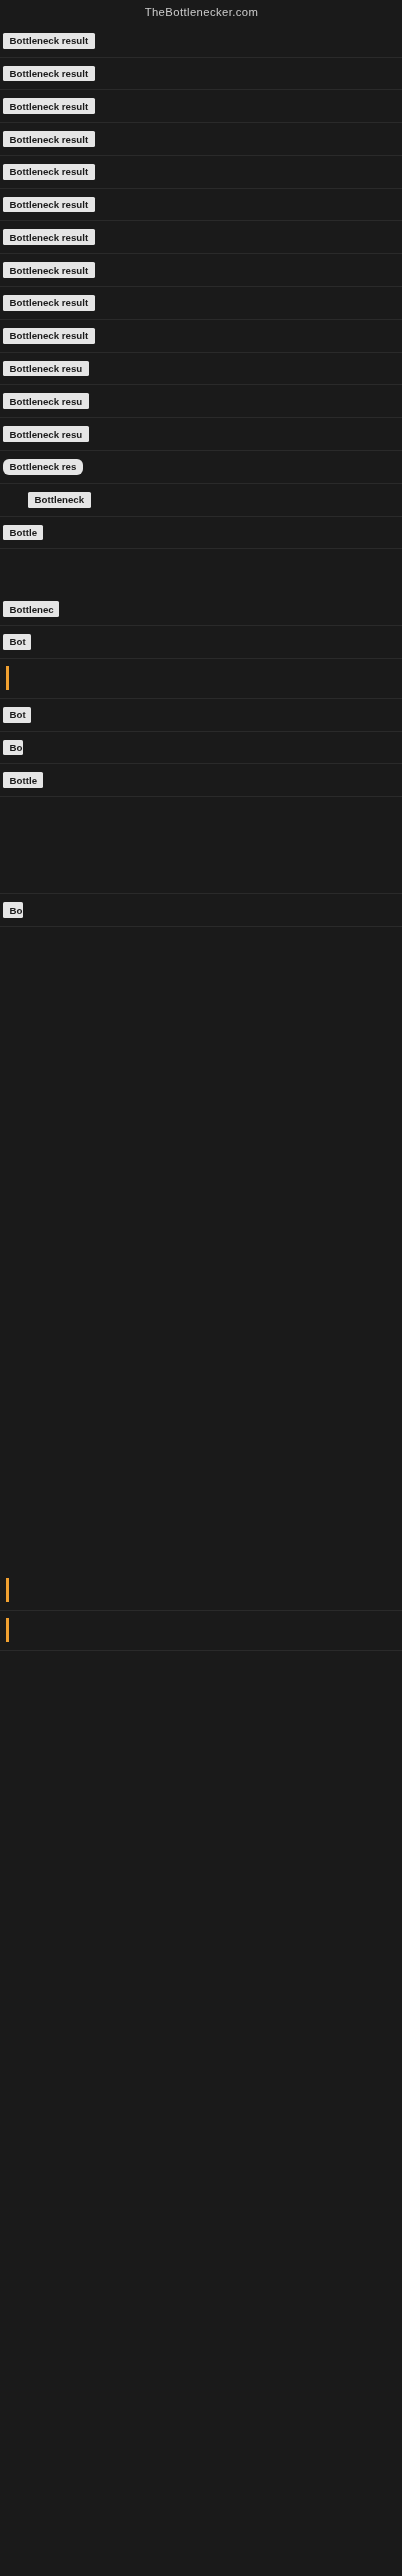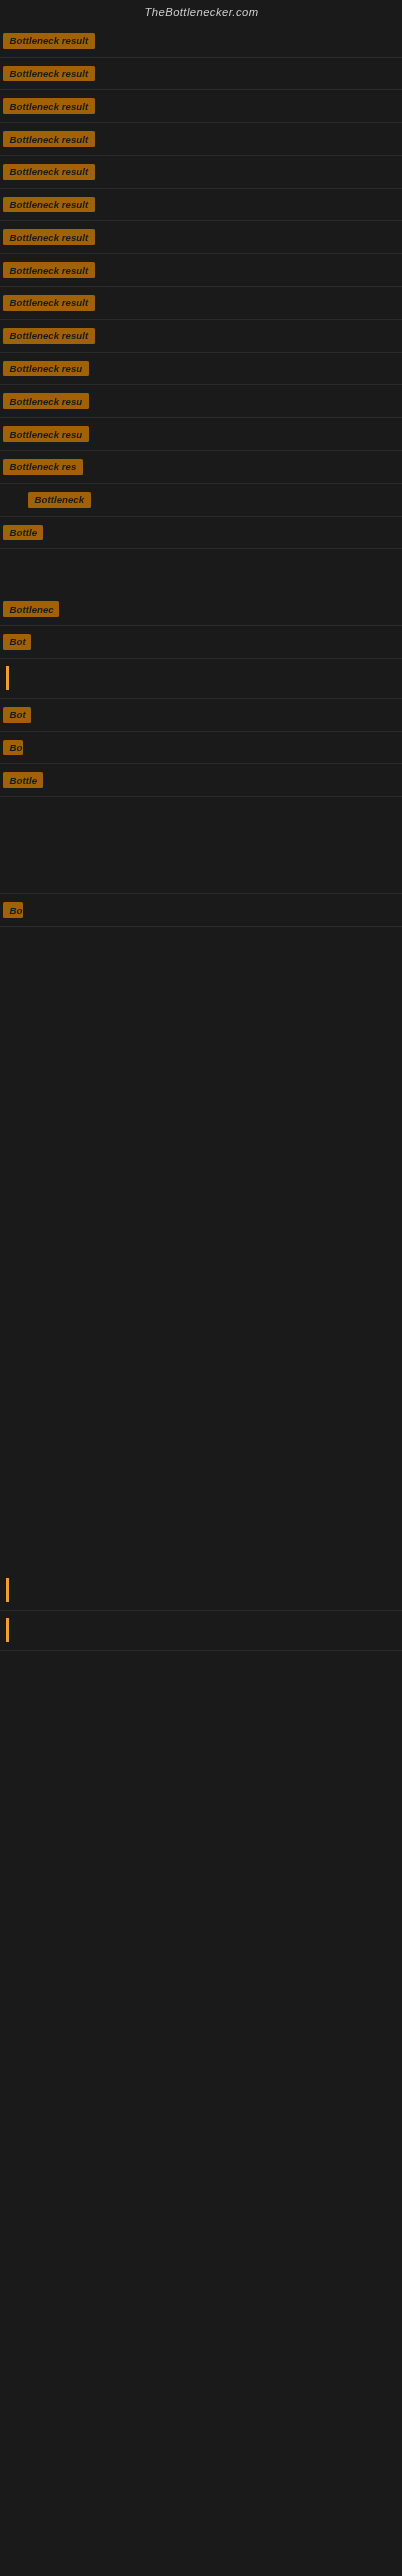--- a/index.html
+++ b/index.html
@@ -1,39 +1,38 @@
 <!DOCTYPE html>
 <html style="font-size:13px"><head>
   <meta charset="utf-8">
   <style>
     * {
       margin: 0;
       padding: 0;
       box-sizing: border-box;
-      font-style: italic;
     }
 
     body {
       background-color: #1a1a1a;
       width: 403px;
       min-height: 2576px;
       font-family: Arial, sans-serif;
       position: relative;
     }
 
     .site-title {
       text-align: center;
       color: #cccccc;
       font-size: 11.3px;
       padding: 6.4px 0;
       letter-spacing: 0.4px;
     }
 
     .bottleneck-badge {
-      background-color: #a16207;
+      background-color: #e5e5e5;
       color: #1a1a1a;
       font-size: 9.7px;
       font-weight: bold;
       padding: 2.4px 6.4px;
       display: inline-block;
       border-radius: 1.6px;
       white-space: nowrap;
       overflow: hidden;
     }
 
@@ -111,21 +110,21 @@
 
 <div class="row">
   <span class="bottleneck-badge" style="max-width: 93px;">Bottleneck resu</span>
 </div>
 
 <div class="row">
   <span class="bottleneck-badge" style="max-width: 89px;">Bottleneck resu</span>
 </div>
 
 <div class="row">
-  <span class="bottleneck-badge" style="max-width: 81px;">Bottleneck res</span>
+  <span class="bottleneck-badge" style="max-width: 81px; border-radius: 6px;">Bottleneck res</span>
 </div>
 
 <div class="row">
   <span class="bottleneck-badge" style="max-width: 64px; margin-left: 25px;">Bottleneck</span>
 </div>
 
 <div class="row">
   <span class="bottleneck-badge" style="max-width: 40px;">Bottle</span>
 </div>
 

